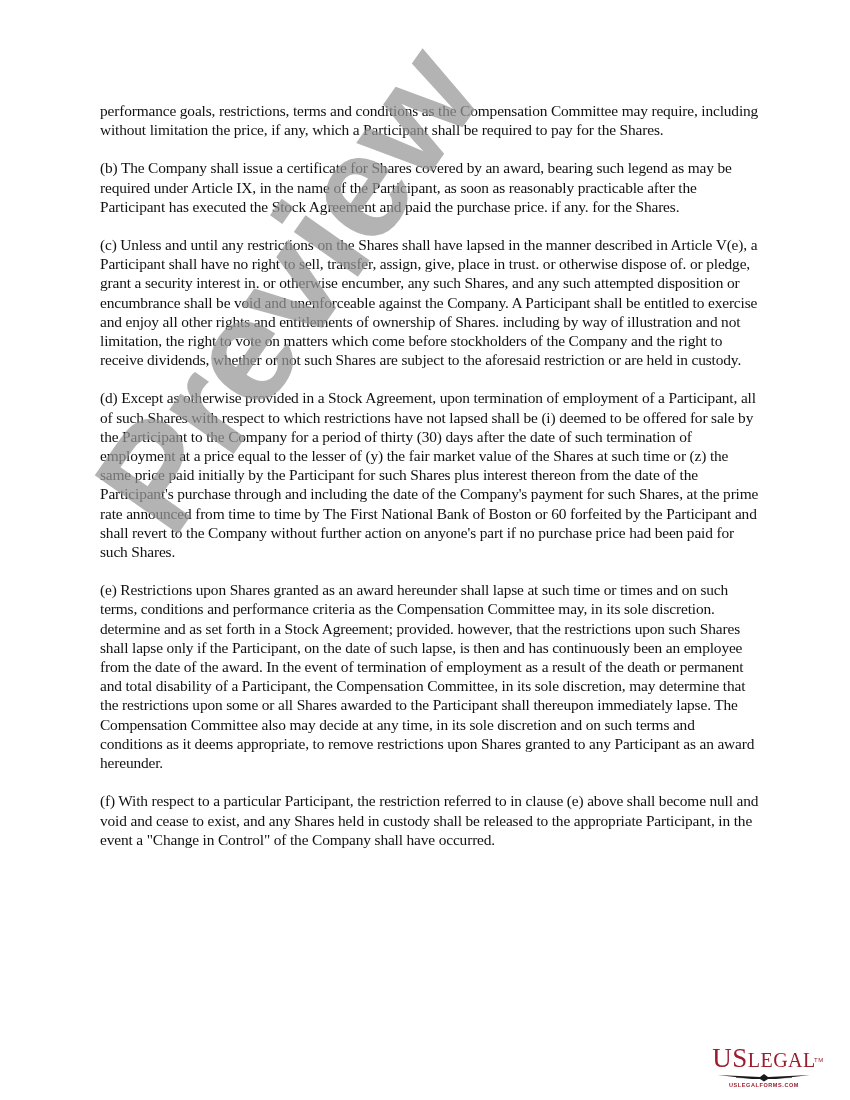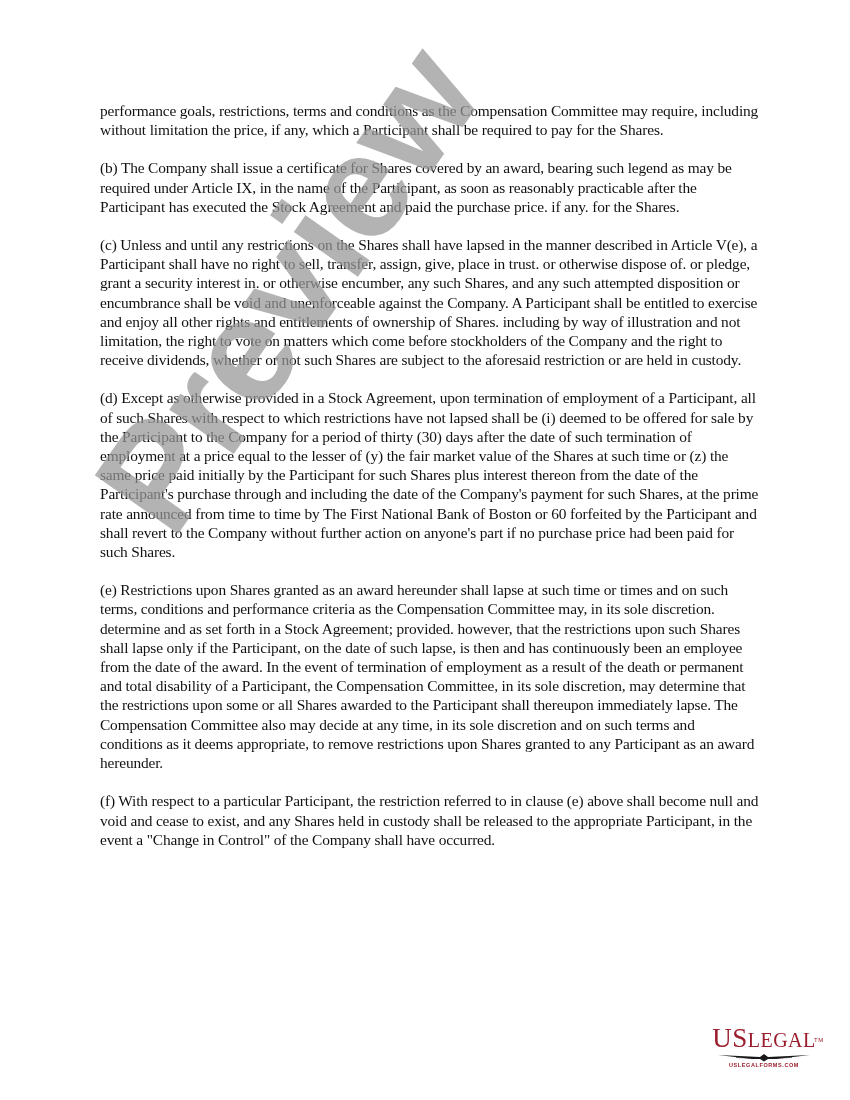--- a/index.html
+++ b/index.html
@@ -24,21 +24,21 @@
     z-index: 2; white-space: nowrap; pointer-events: none;
     line-height: 1;
   }
   .logo {
     position: absolute; left: 708px; top: 1026px; width: 112px; height: 42px; z-index: 3;
     text-align: center;
   }
   .logo-word {
     font-family: "Liberation Serif", "DejaVu Serif", serif;
     color: #9b1c2c; font-size: 24px; line-height: 24px; letter-spacing: 0.5px;
-    display: inline-block; position: relative;
+    display: inline-block; position: relative; margin-top: 20px;
   }
   .logo-word .tm { font-size: 6px; position: absolute; right: -8px; top: 2px; color: #9b1c2c; font-family: "Liberation Sans", sans-serif; }
   .logo-wings { display: block; margin: 1px auto 0 auto; }
   .logo-url {
     font-family: "Liberation Sans", "DejaVu Sans", sans-serif;
     font-size: 5.5px; color: #9b1c2c; letter-spacing: 0.6px; line-height: 7px; font-weight: bold;
   }
 </style>
 </head>
 <body>

